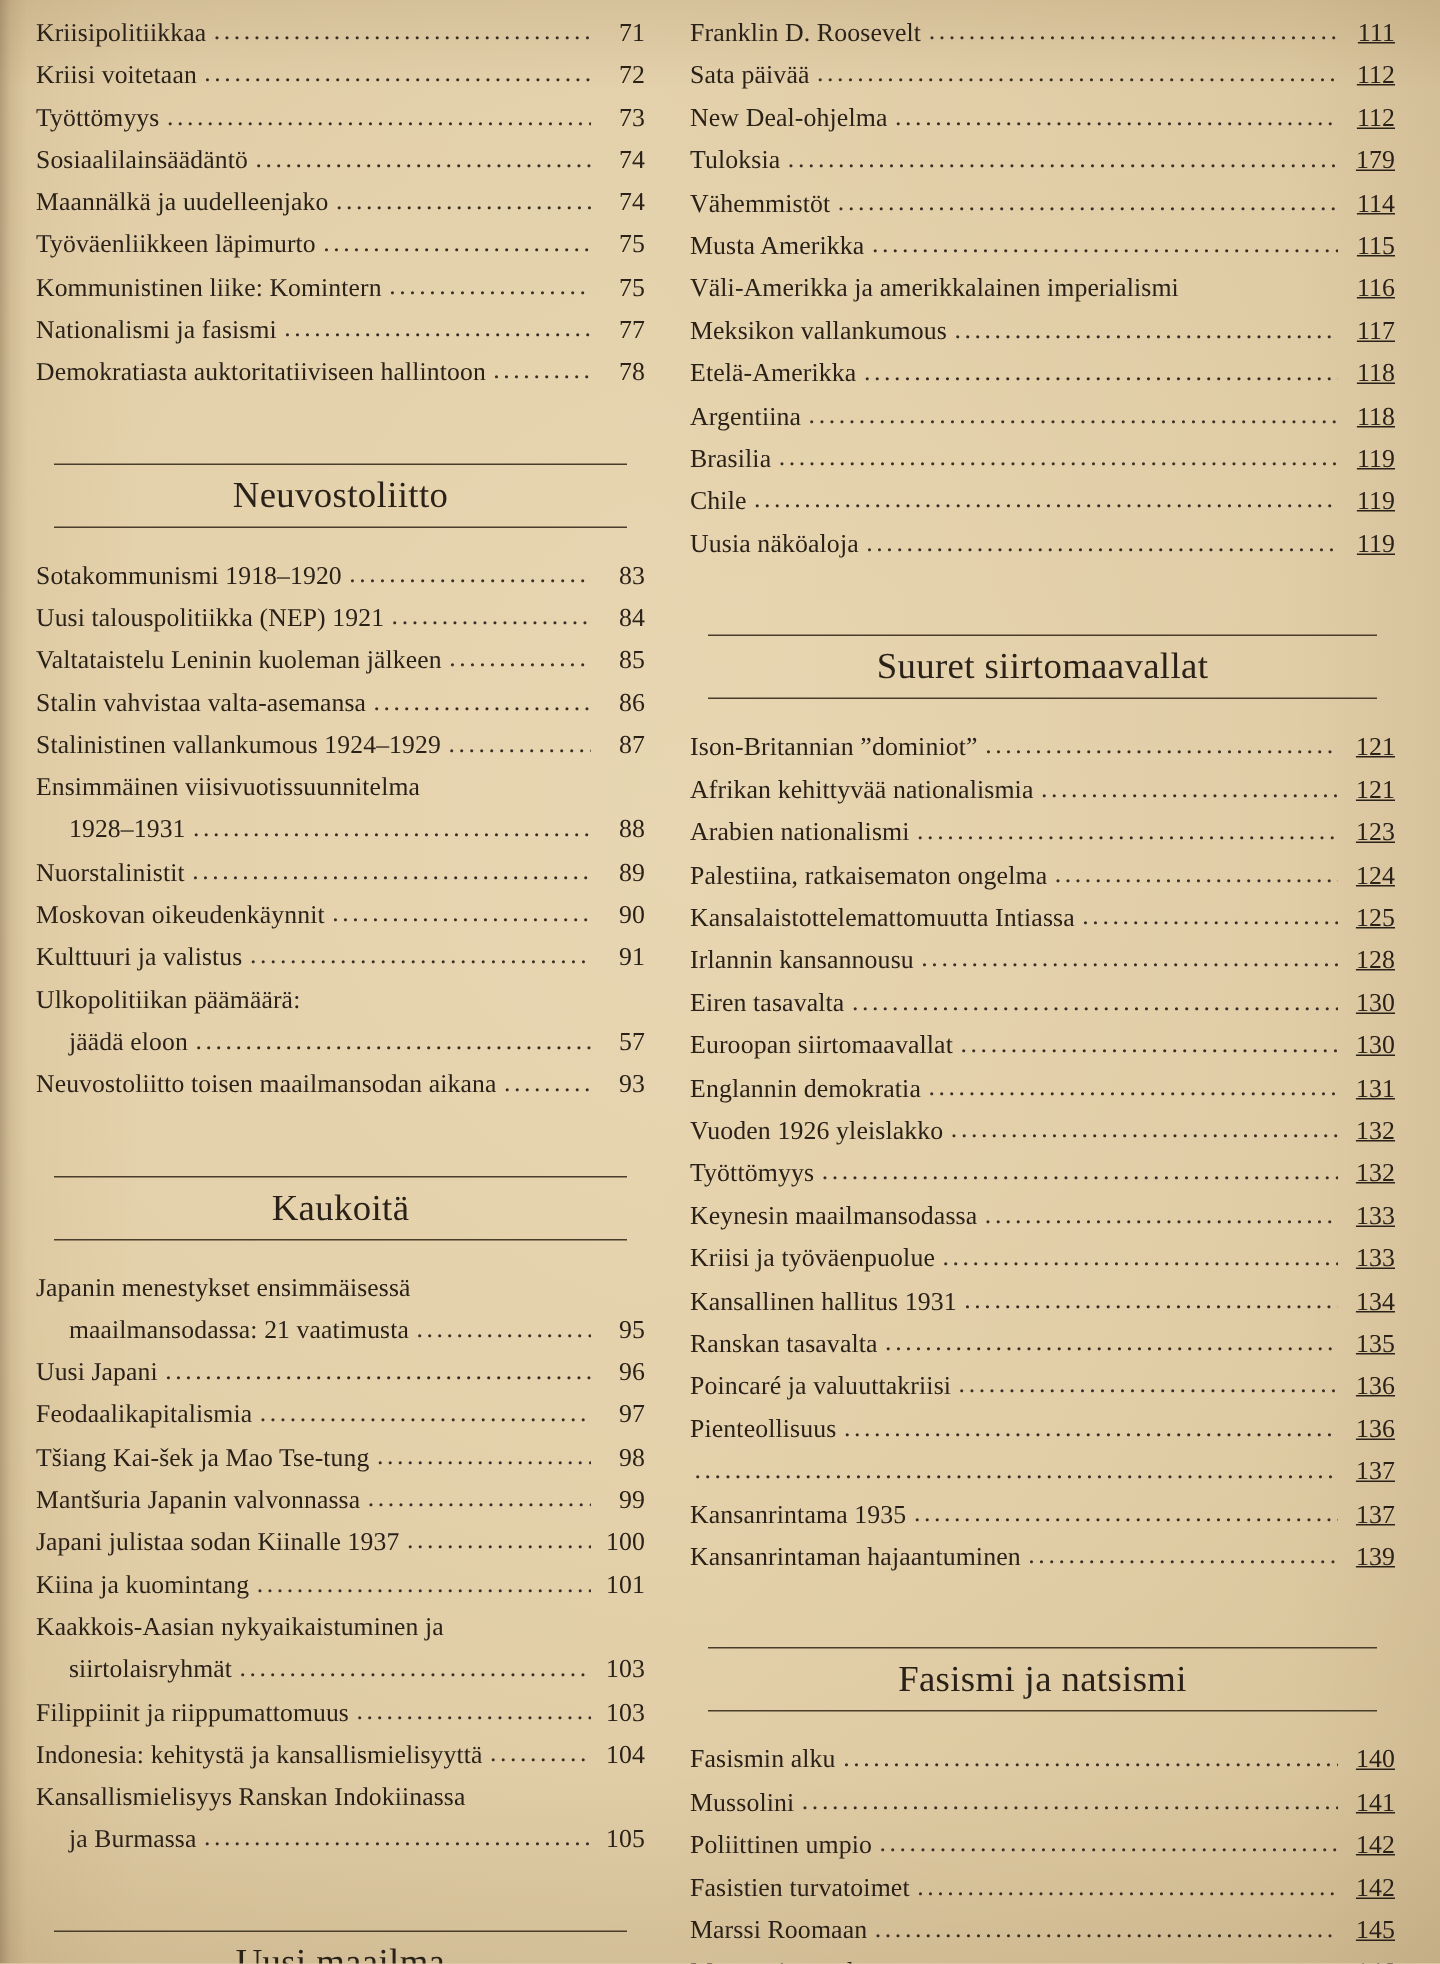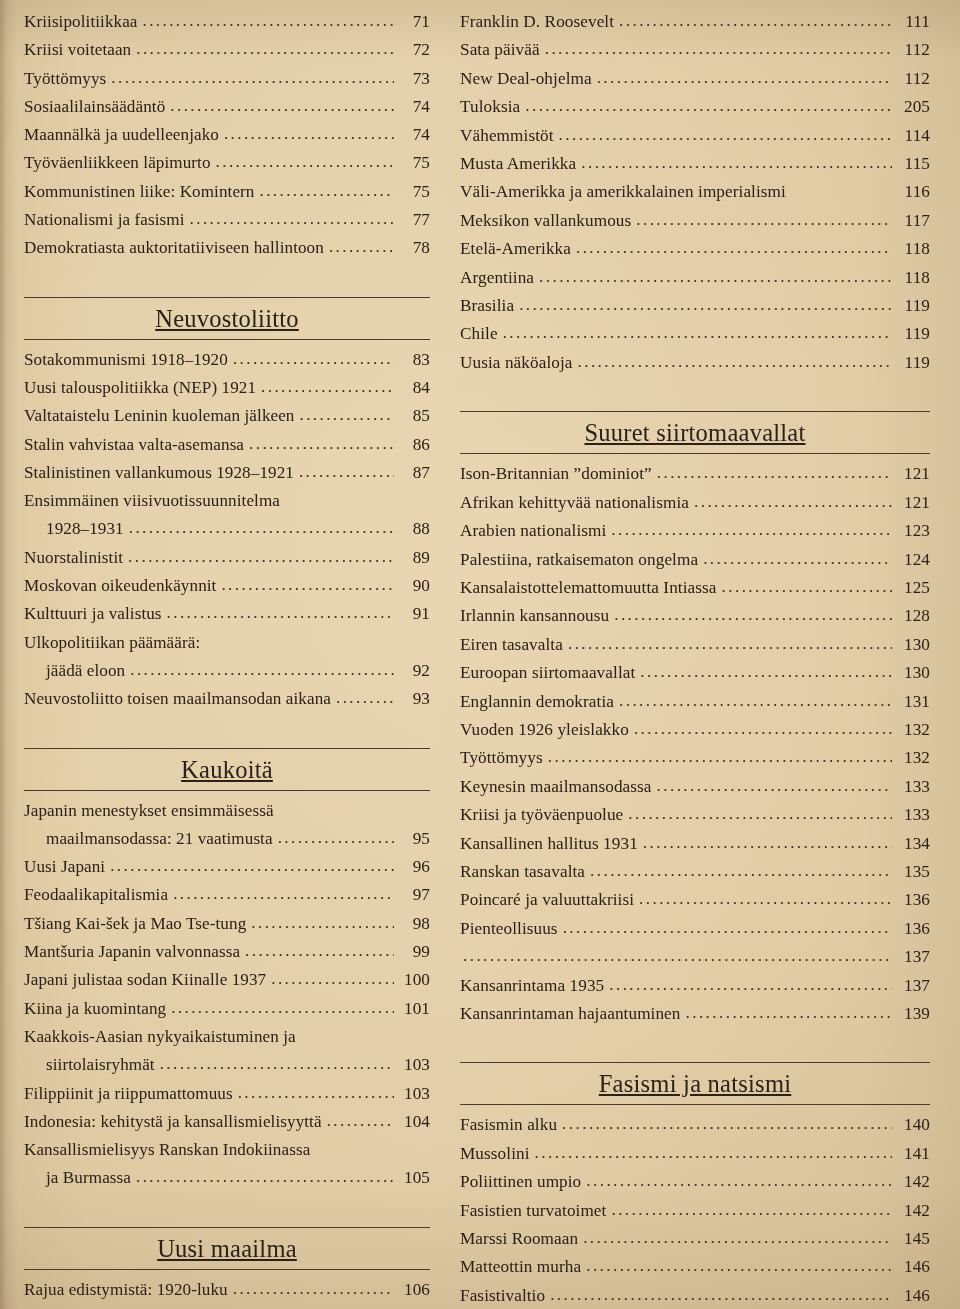--- a/index.html
+++ b/index.html
@@ -91,31 +91,30 @@
     letter-spacing: 2.4px;
   }
   .entry.nodots .leader { letter-spacing: 0; }
   .entry .page {
     flex: 0 0 auto;
     text-align: right;
     font-size: 17.2px;
     padding-left: 4px;
   }
   .col-left .entry .page { width: 32px; }
-  .col-right .entry .page { width: 34px; }
+  .col-right .entry .page { width: 34px; text-decoration: underline; }
 
   
   .entry.cont .title { padding-left: 22px; }
   .entry.noleader .leader { visibility: hidden; }
 
   
   .section-head {
-    margin: 0;
+    margin: 12px;
     position: relative;
-    text-decoration: underline;
   }
   .section-head .rule-top,
   .section-head .rule-bottom {
     height: 0;
     border-top: 1.5px solid #4a3c2a;
   }
   .section-head .rule-top { margin-bottom: 2px; }
   .section-head .rule-bottom { margin-top: 1px; }
   .section-head .heading {
     text-align: center;
@@ -209,21 +208,21 @@
             <span class="title">Valtataistelu Leninin kuoleman jälkeen</span>
             <span class="leader">..........................................................................................</span>
             <span class="page">85</span>
           </div>
           <div class="entry">
             <span class="title">Stalin vahvistaa valta-asemansa</span>
             <span class="leader">..........................................................................................</span>
             <span class="page">86</span>
           </div>
           <div class="entry">
-            <span class="title">Stalinistinen vallankumous 1928–1921</span>
+            <span class="title">Stalinistinen vallankumous 1924–1929</span>
             <span class="leader">..........................................................................................</span>
             <span class="page">87</span>
           </div>
           <div class="entry nodots noleader">
             <span class="title">Ensimmäinen viisivuotissuunnitelma</span>
             <span class="leader"></span>
             <span class="page"></span>
           </div>
           <div class="entry cont">
             <span class="title">1928–1931</span>
@@ -246,21 +245,21 @@
             <span class="page">91</span>
           </div>
           <div class="entry nodots noleader">
             <span class="title">Ulkopolitiikan päämäärä:</span>
             <span class="leader"></span>
             <span class="page"></span>
           </div>
           <div class="entry cont">
             <span class="title">jäädä eloon</span>
             <span class="leader">..........................................................................................</span>
-            <span class="page">92</span>
+            <span class="page">57</span>
           </div>
           <div class="entry">
             <span class="title">Neuvostoliitto toisen maailmansodan aikana</span>
             <span class="leader">..........................................................................................</span>
             <span class="page">93</span>
           </div>
         </div>
       </div>
       <div class="group">
         <div class="gap-before-section"></div>
@@ -379,21 +378,21 @@
             <span class="page">112</span>
           </div>
           <div class="entry">
             <span class="title">New Deal-ohjelma</span>
             <span class="leader">..........................................................................................</span>
             <span class="page">112</span>
           </div>
           <div class="entry">
             <span class="title">Tuloksia</span>
             <span class="leader">..........................................................................................</span>
-            <span class="page">205</span>
+            <span class="page">179</span>
           </div>
           <div class="entry">
             <span class="title">Vähemmistöt</span>
             <span class="leader">..........................................................................................</span>
             <span class="page">114</span>
           </div>
           <div class="entry">
             <span class="title">Musta Amerikka</span>
             <span class="leader">..........................................................................................</span>
             <span class="page">115</span>

